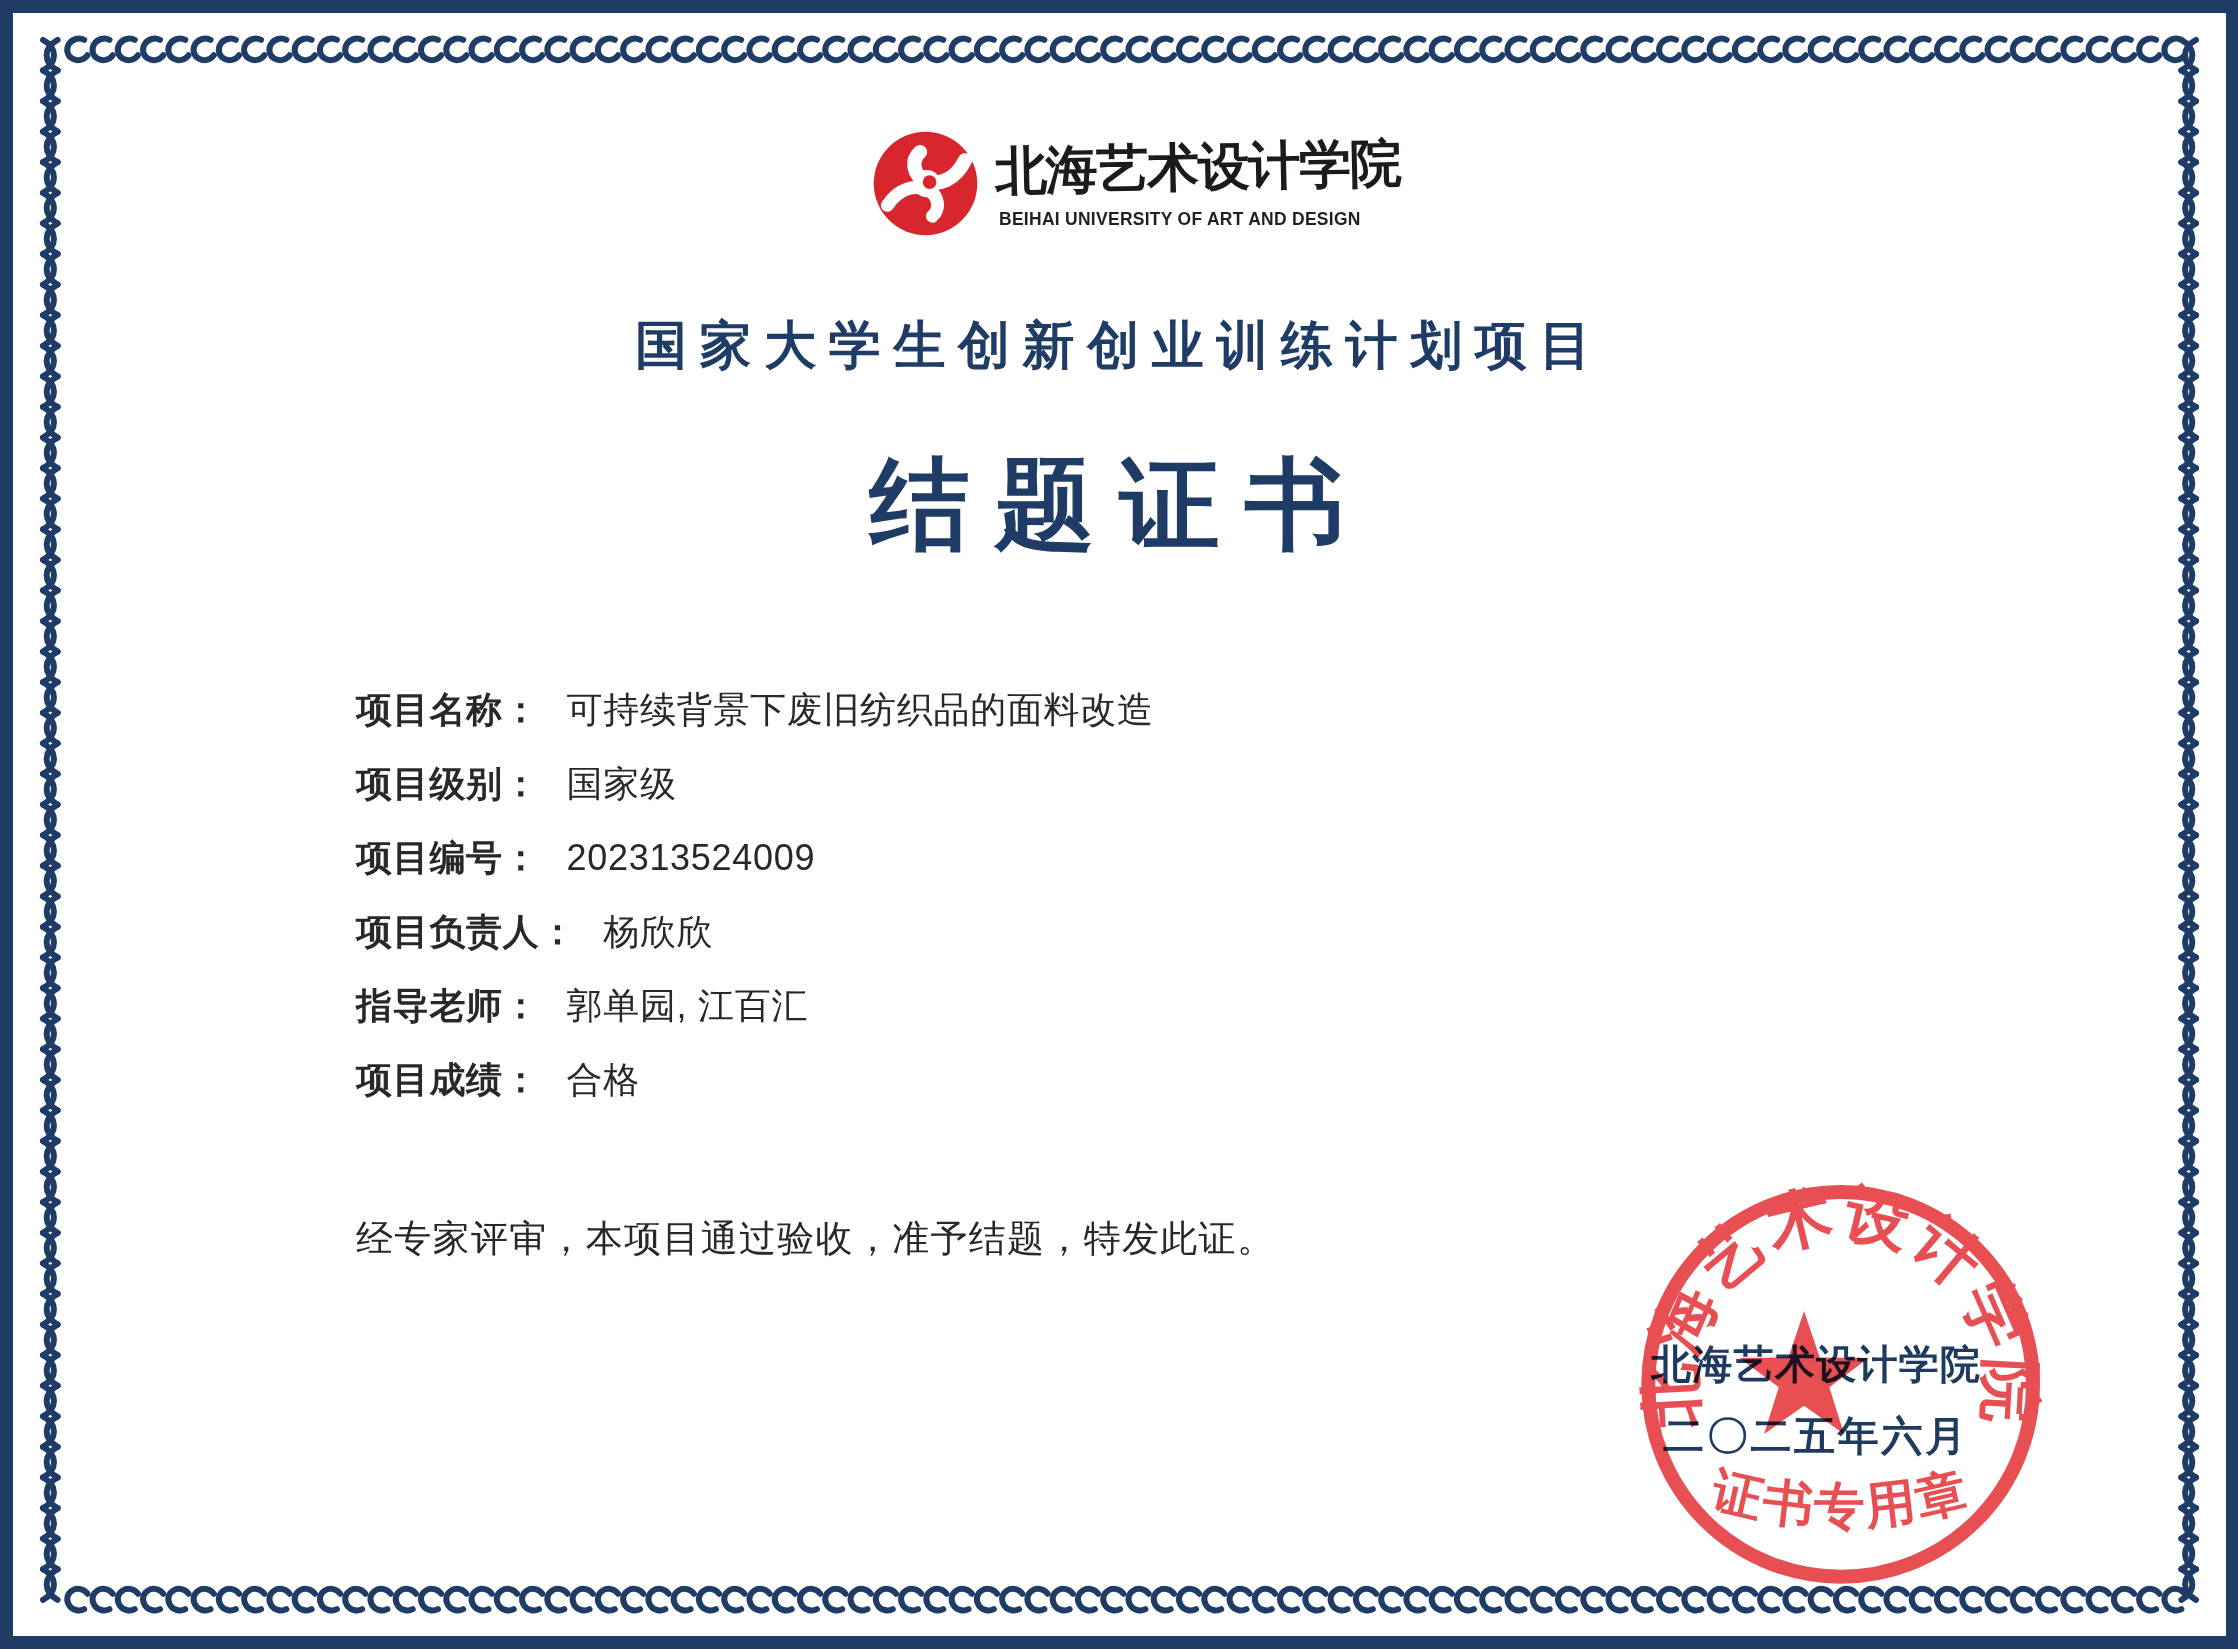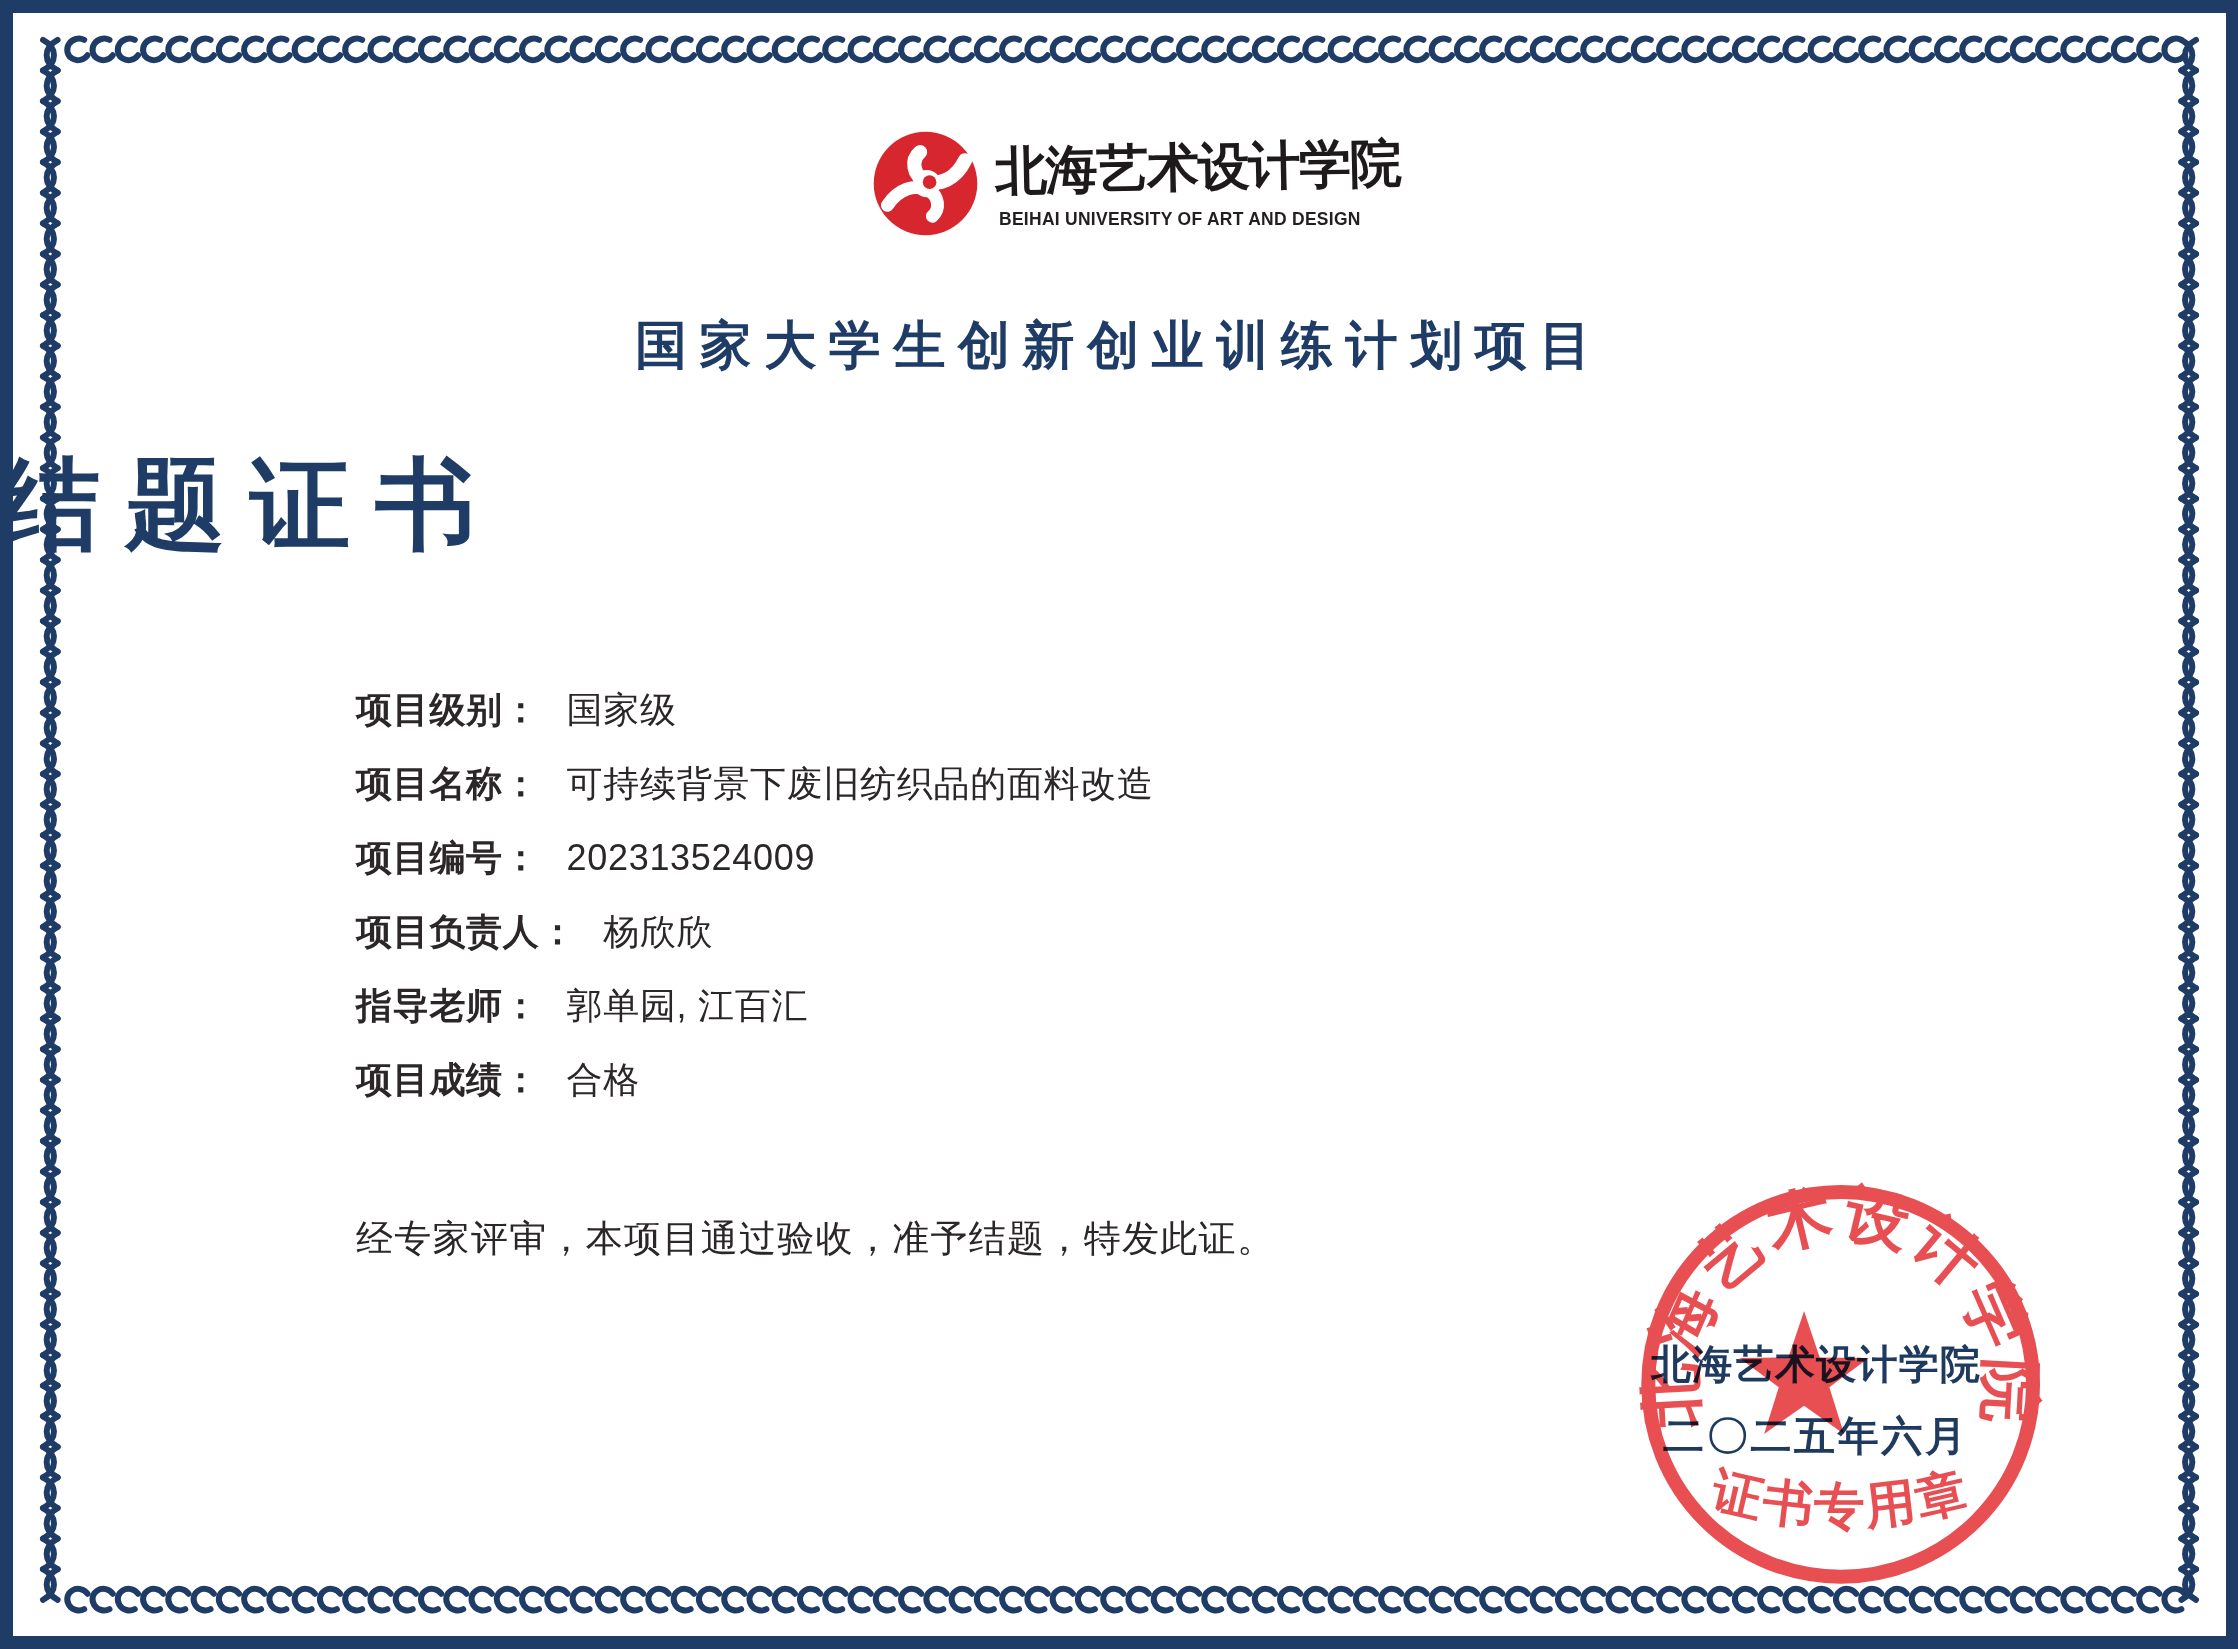--- a/index.html
+++ b/index.html
@@ -31,21 +31,21 @@
     transform:scaleX(0.97); transform-origin:left center; white-space:nowrap;
   }
 
   
   .title1 {
     position:absolute; top:311px; left:0; width:100%; text-align:center;
     font-family:"Liberation Serif","DejaVu Serif",serif; font-weight:700;
     font-size:52px; letter-spacing:12.6px; color:var(--navy); white-space:nowrap;
   }
   .title2 {
-    position:absolute; top:439px; left:0; width:100%; 
+    position:absolute; top:439px; left:0; width:100%; text-align:center;
     font-family:"Liberation Serif","DejaVu Serif",serif; font-weight:700;
     font-size:100px; letter-spacing:25px; color:var(--navy); white-space:nowrap;
   }
 
   
   .fields { position:absolute; left:356px; top:673px; }
   .row { height:74px; display:flex; align-items:center; white-space:nowrap; }
   .lbl { font-size:36px; font-weight:600; color:var(--ink); letter-spacing:0.7px; }
   .val { font-size:36px; font-weight:500; color:var(--ink); margin-left:27px; letter-spacing:0.7px; }
 
@@ -371,26 +371,26 @@
     <circle cx="86" cy="78" r="10" fill="#d7262e"></circle>
   </svg>
   <div class="logo-zh">北海艺术设计学院</div>
   <div class="logo-en">BEIHAI UNIVERSITY OF ART AND DESIGN</div>
 
   <div class="title1">国家大学生创新创业训练计划项目</div>
   <div class="title2">结题证书</div>
 
   <div class="fields">
     <div class="row">
+      <span class="lbl">项目名称：</span>
+      <span class="val">可持续背景下废旧纺织品的面料改造</span>
+    </div>
+    <div class="row">
       <span class="lbl">项目级别：</span>
       <span class="val">国家级</span>
-    </div>
-    <div class="row">
-      <span class="lbl">项目名称：</span>
-      <span class="val">可持续背景下废旧纺织品的面料改造</span>
     </div>
     <div class="row">
       <span class="lbl">项目编号：</span>
       <span class="val">202313524009</span>
     </div>
     <div class="row">
       <span class="lbl">项目负责人：</span>
       <span class="val">杨欣欣</span>
     </div>
     <div class="row">

